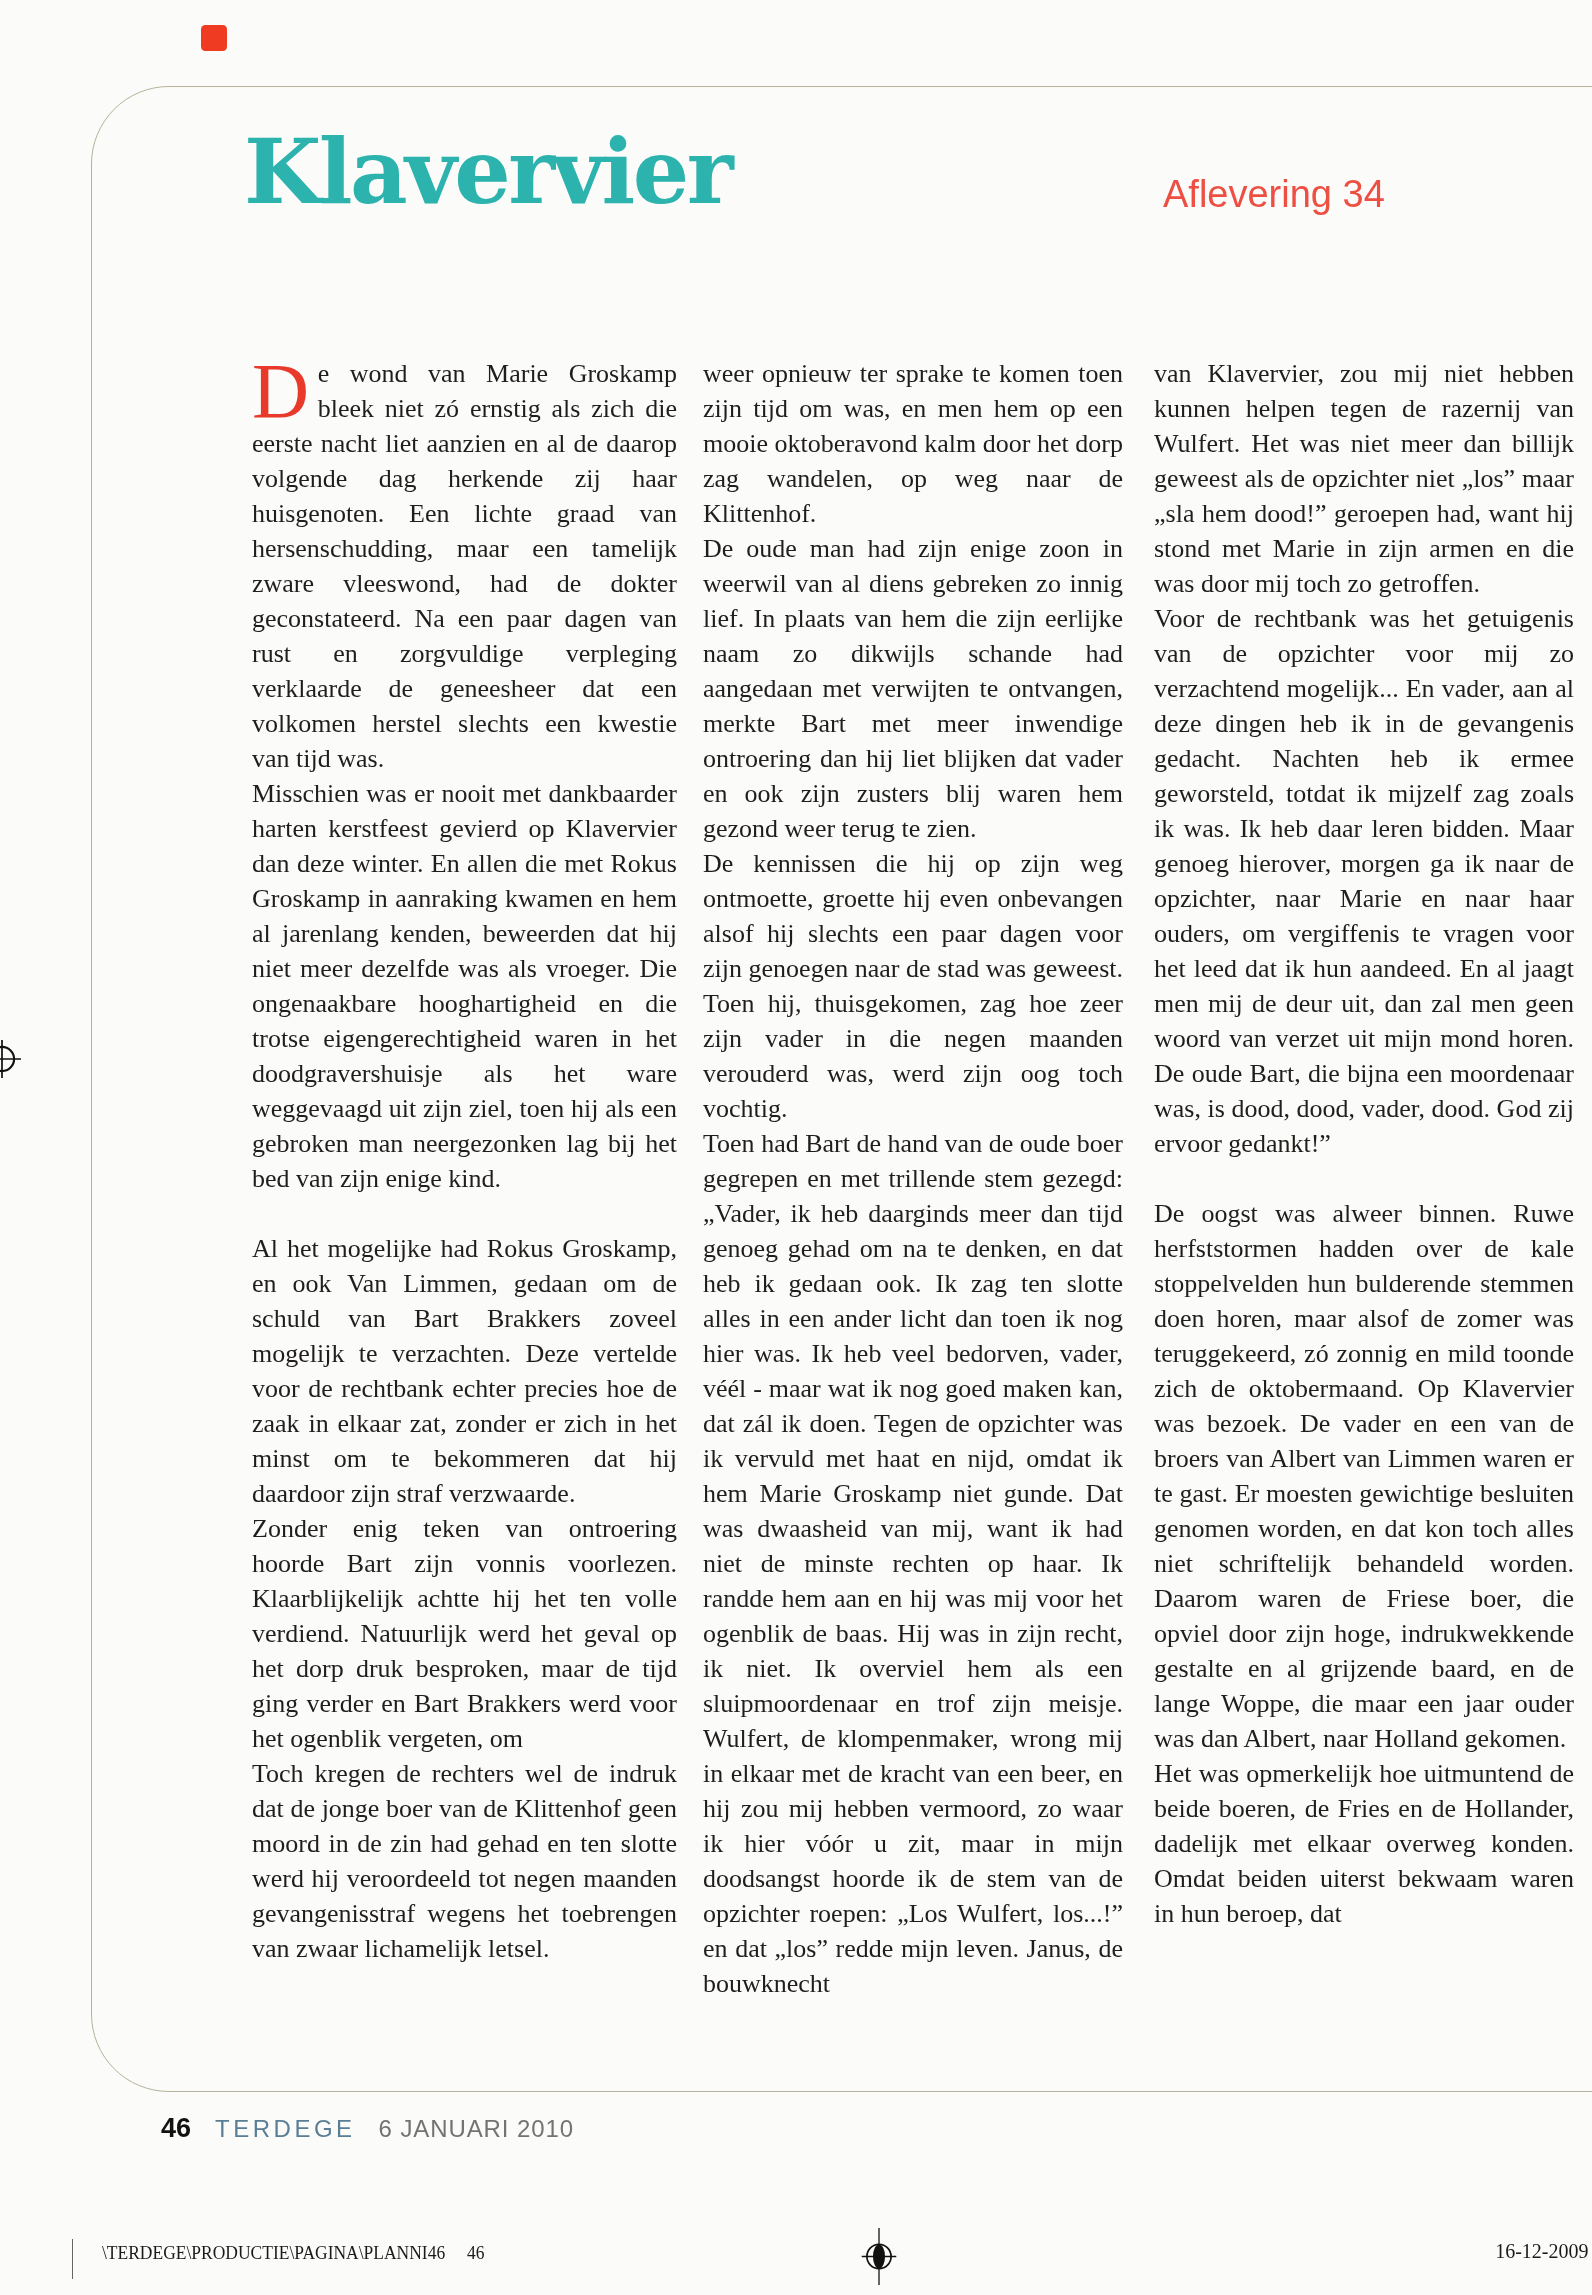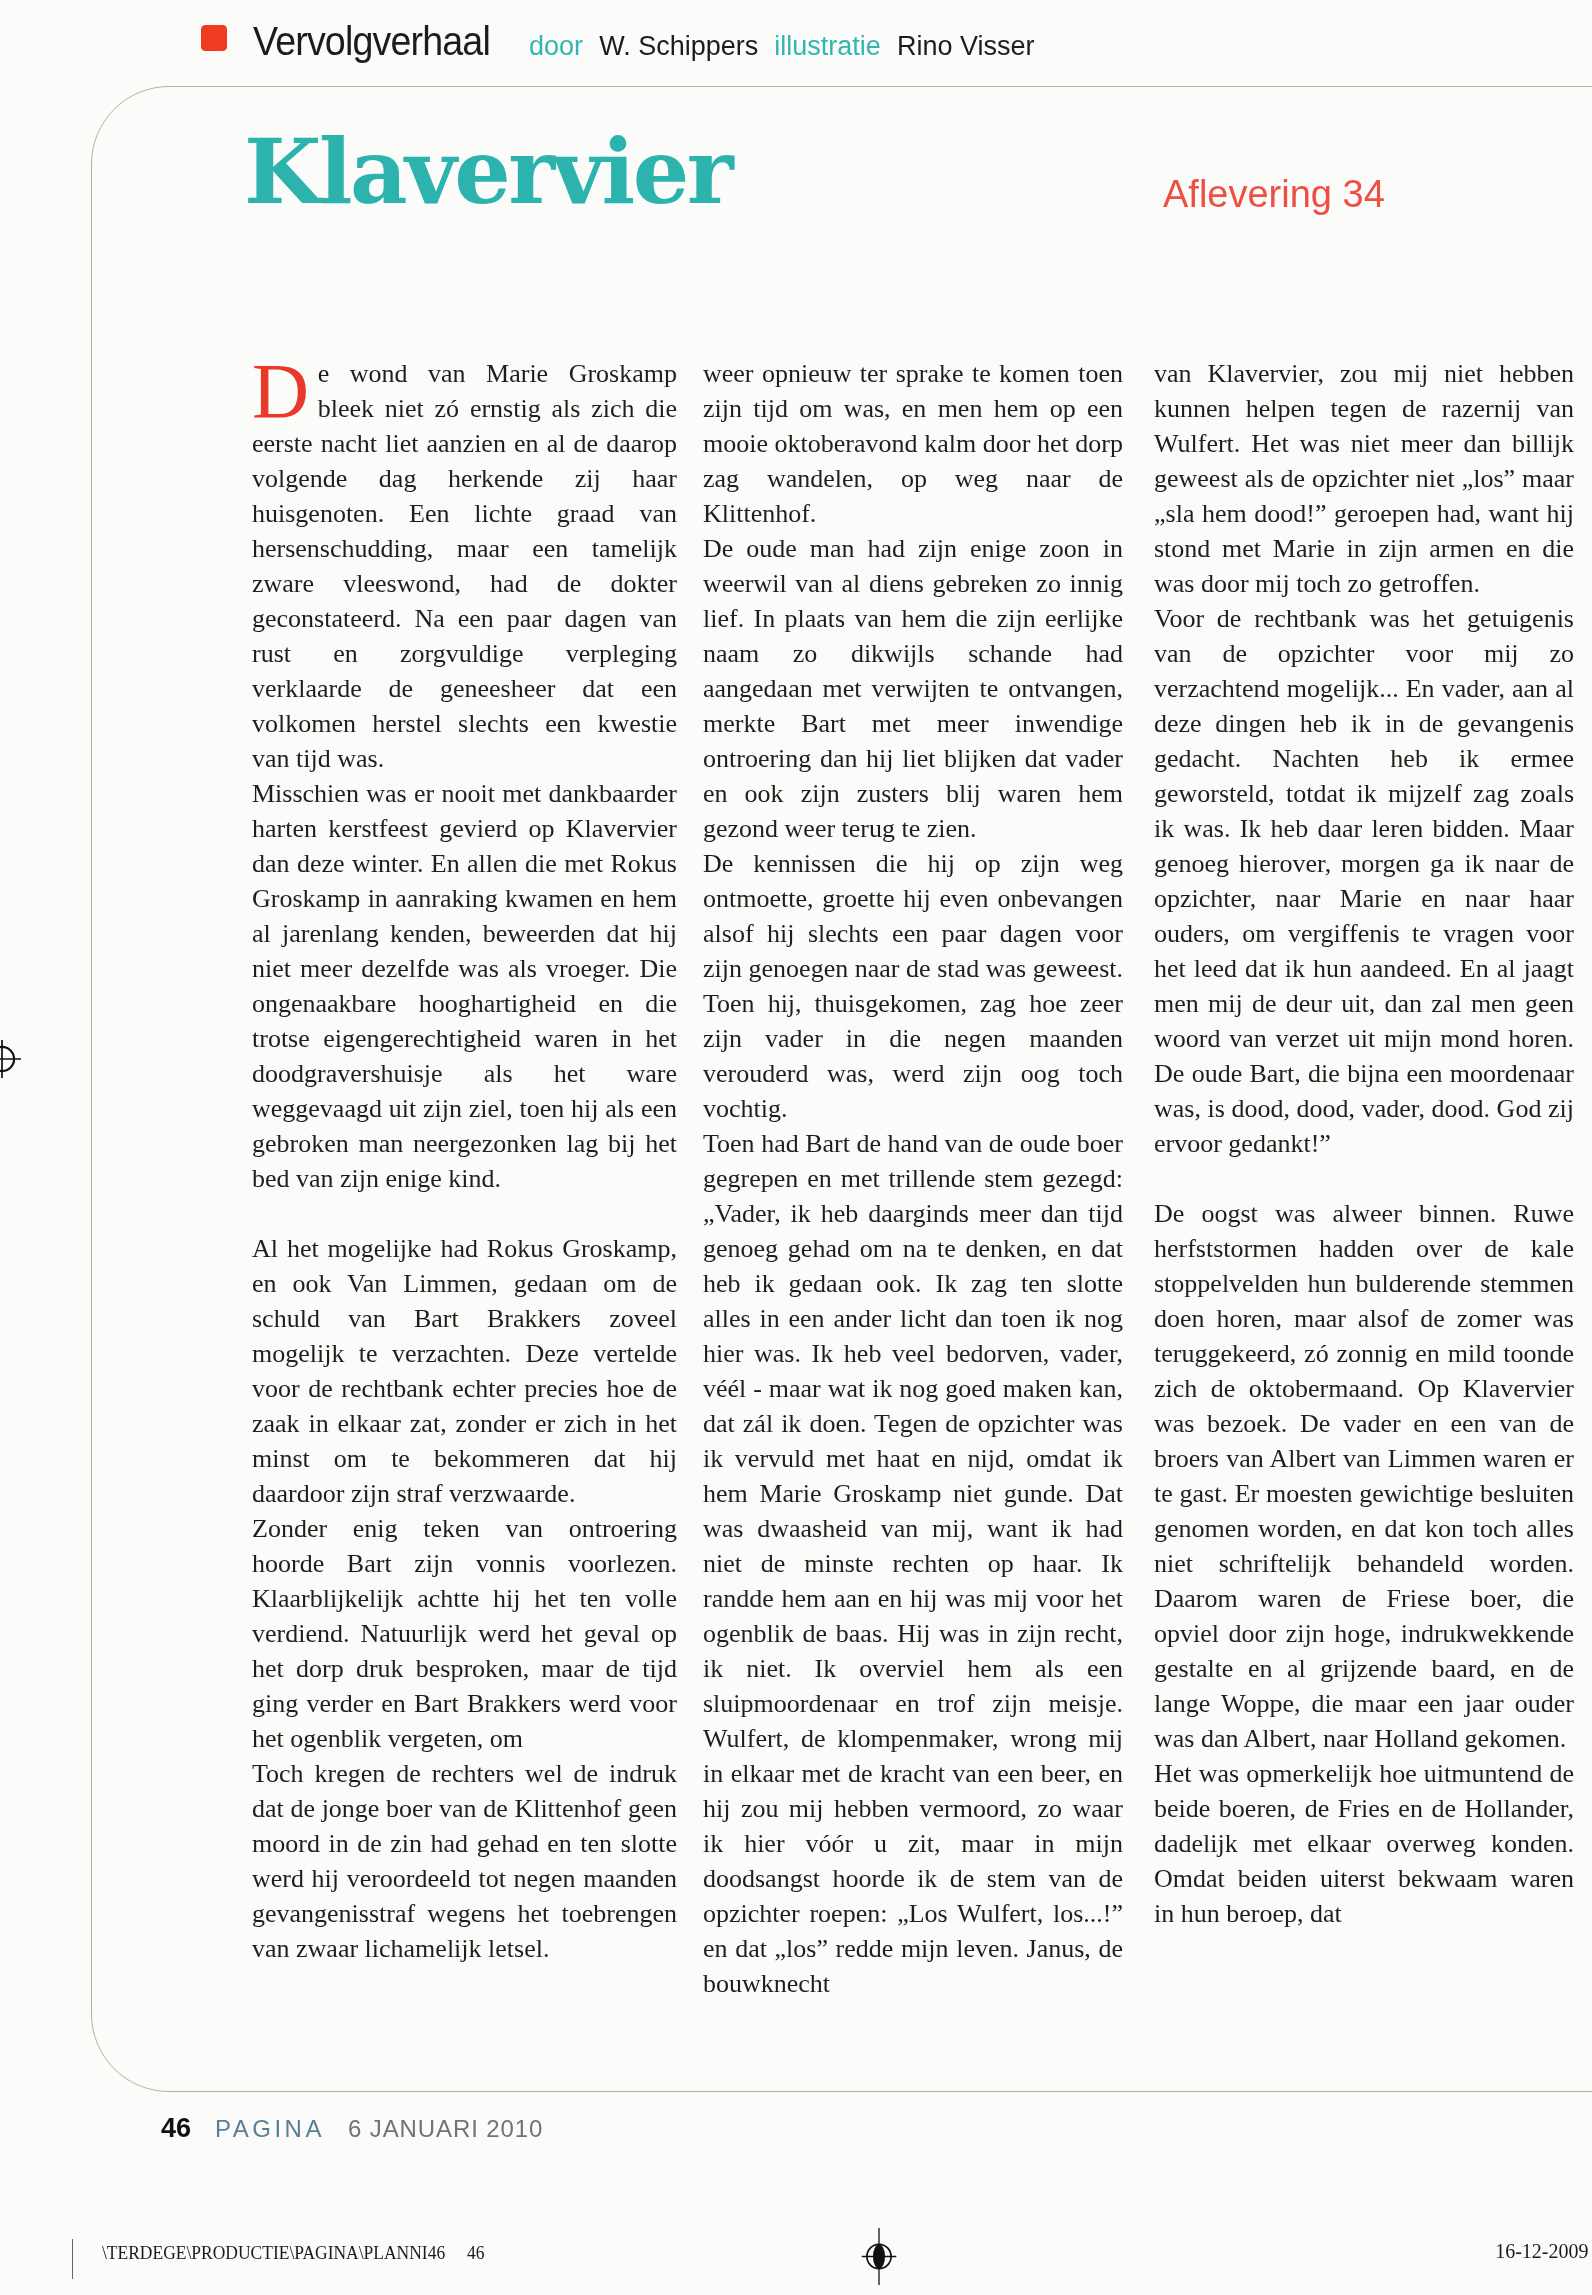--- a/index.html
+++ b/index.html
@@ -158,29 +158,20 @@
   .reg-bottom { position: absolute; left: 860px; top: 2228px; }
 </style>
 </head>
 <body>
 
 <div class="page">
 
   <div class="frame"></div>
 
   <div class="red-square"></div>
-  <div class="header-row">
-    <span class="category">Vervolgverhaal</span>
-    <span class="byline">
-      <span class="teal">door</span>
-      <span>W. Schippers</span>
-      <span class="teal">illustratie</span>
-      <span>Rino Visser</span>
-    </span>
-  </div>
 
   <div class="title">Klavervier</div>
   <div class="episode">Aflevering 34</div>
 
   <div class="column col-0">
       <p><span class="dropcap">D</span>e wond van Marie Groskamp bleek niet zó ernstig als zich die eerste nacht liet aanzien en al de daarop volgende dag herkende zij haar huisgenoten. Een lichte graad van hersenschudding, maar een tamelijk zware vleeswond, had de dokter geconstateerd. Na een paar dagen van rust en zorgvuldige verpleging verklaarde de geneesheer dat een volkomen herstel slechts een kwestie van tijd was.</p>
       <p>Misschien was er nooit met dankbaarder harten kerstfeest gevierd op Klavervier dan deze winter. En allen die met Rokus Groskamp in aanraking kwamen en hem al jarenlang kenden, beweerden dat hij niet meer dezelfde was als vroeger. Die ongenaakbare hooghartigheid en die trotse eigengerechtigheid waren in het doodgravershuisje als het ware weggevaagd uit zijn ziel, toen hij als een gebroken man neergezonken lag bij het bed van zijn enige kind.</p>
       <p class="gap">Al het mogelijke had Rokus Groskamp, en ook Van Limmen, gedaan om de schuld van Bart Brakkers zoveel mogelijk te verzachten. Deze vertelde voor de rechtbank echter precies hoe de zaak in elkaar zat, zonder er zich in het minst om te bekommeren dat hij daardoor zijn straf verzwaarde.</p>
       <p>Zonder enig teken van ontroering hoorde Bart zijn vonnis voorlezen. Klaarblijkelijk achtte hij het ten volle verdiend. Natuurlijk werd het geval op het dorp druk besproken, maar de tijd ging verder en Bart Brakkers werd voor het ogenblik vergeten, om</p>
       <p>Toch kregen de rechters wel de indruk dat de jonge boer van de Klittenhof geen moord in de zin had gehad en ten slotte werd hij veroordeeld tot negen maanden gevangenisstraf wegens het toebrengen van zwaar lichamelijk letsel.</p>
@@ -193,21 +184,21 @@
     </div>
   <div class="column col-2">
       <p>van Klavervier, zou mij niet hebben kunnen helpen tegen de razernij van Wulfert. Het was niet meer dan billijk geweest als de opzichter niet „los” maar „sla hem dood!” geroepen had, want hij stond met Marie in zijn armen en die was door mij toch zo getroffen.</p>
       <p>Voor de rechtbank was het getuigenis van de opzichter voor mij zo verzachtend mogelijk... En vader, aan al deze dingen heb ik in de gevangenis gedacht. Nachten heb ik ermee geworsteld, totdat ik mijzelf zag zoals ik was. Ik heb daar leren bidden. Maar genoeg hierover, morgen ga ik naar de opzichter, naar Marie en naar haar ouders, om vergiffenis te vragen voor het leed dat ik hun aandeed. En al jaagt men mij de deur uit, dan zal men geen woord van verzet uit mijn mond horen. De oude Bart, die bijna een moordenaar was, is dood, dood, vader, dood. God zij ervoor gedankt!”</p>
       <p class="gap">De oogst was alweer binnen. Ruwe herfststormen hadden over de kale stoppelvelden hun bulderende stemmen doen horen, maar alsof de zomer was teruggekeerd, zó zonnig en mild toonde zich de oktobermaand. Op Klavervier was bezoek. De vader en een van de broers van Albert van Limmen waren er te gast. Er moesten gewichtige besluiten genomen worden, en dat kon toch alles niet schriftelijk behandeld worden. Daarom waren de Friese boer, die opviel door zijn hoge, indrukwekkende gestalte en al grijzende baard, en de lange Woppe, die maar een jaar ouder was dan Albert, naar Holland gekomen.</p>
       <p>Het was opmerkelijk hoe uitmuntend de beide boeren, de Fries en de Hollander, dadelijk met elkaar overweg konden. Omdat beiden uiterst bekwaam waren in hun beroep, dat</p>
     </div>
 
   <div class="footer-row">
     <span class="page-number">46</span>
-    <span class="magazine">PAGINA</span>
+    <span class="magazine">TERDEGE</span>
     <span class="issue-date">6 JANUARI 2010</span>
   </div>
 
   <div class="slug-tick"></div>
   <div class="slug">
     <span>\TERDEGE\PRODUCTIE\PAGINA\PLANNI46</span>
     <span class="slug-page">46</span>
   </div>
   <div class="proof-date">16-12-2009</div>
 

